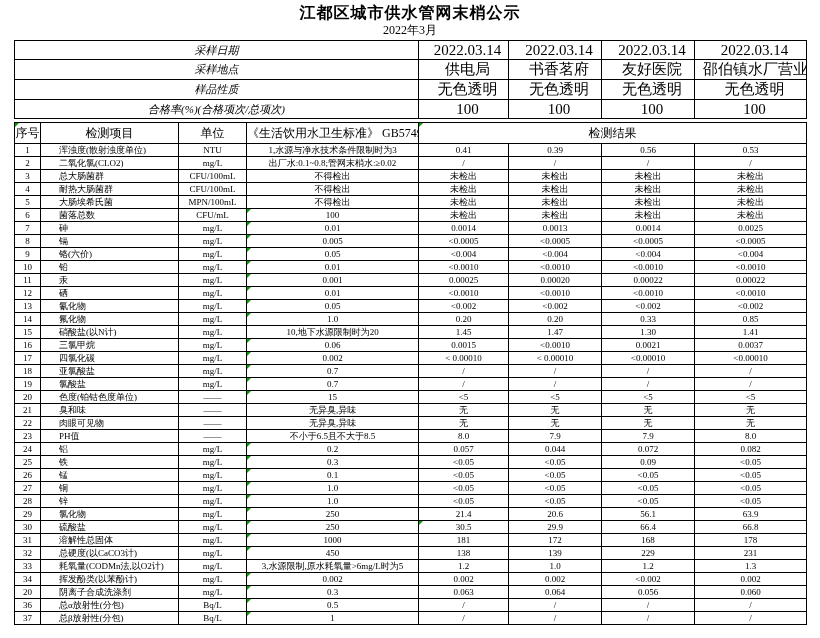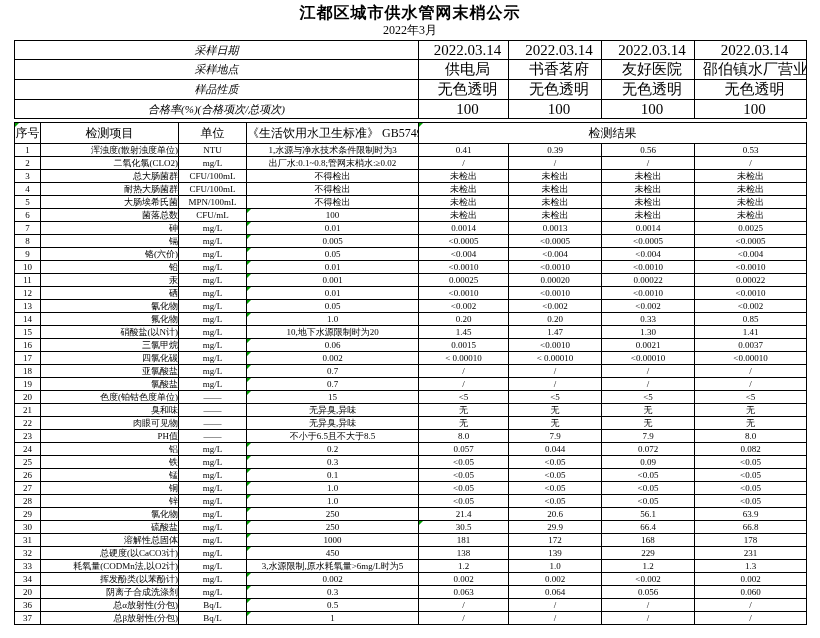--- a/index.html
+++ b/index.html
@@ -30,21 +30,21 @@
     font-weight:normal;
   }
   
   .summary td{height:19px;font-size:11px;}
   .summary td.label{font-size:11px;font-style:italic;}
   .summary td.val{font-size:15px;padding-left:8px;}
   
   .main{margin-top:3px;}
   .main th{height:21px;font-size:12px;}
   .main td{height:13px;font-size:9px;line-height:11px;}
-  .main td.col-item{text-align:right;padding-left:2px;}
+  .main td.col-item{text-align:left;padding-left:18px;}
   
   .mark{position:relative;}
   .mark::before{
     content:"";position:absolute;top:0;left:0;width:0;height:0;
     border-top:4px solid var(--mark-color,#00a000);
     border-right:4px solid transparent;
   }
 </style>
 </head>
 <body>

